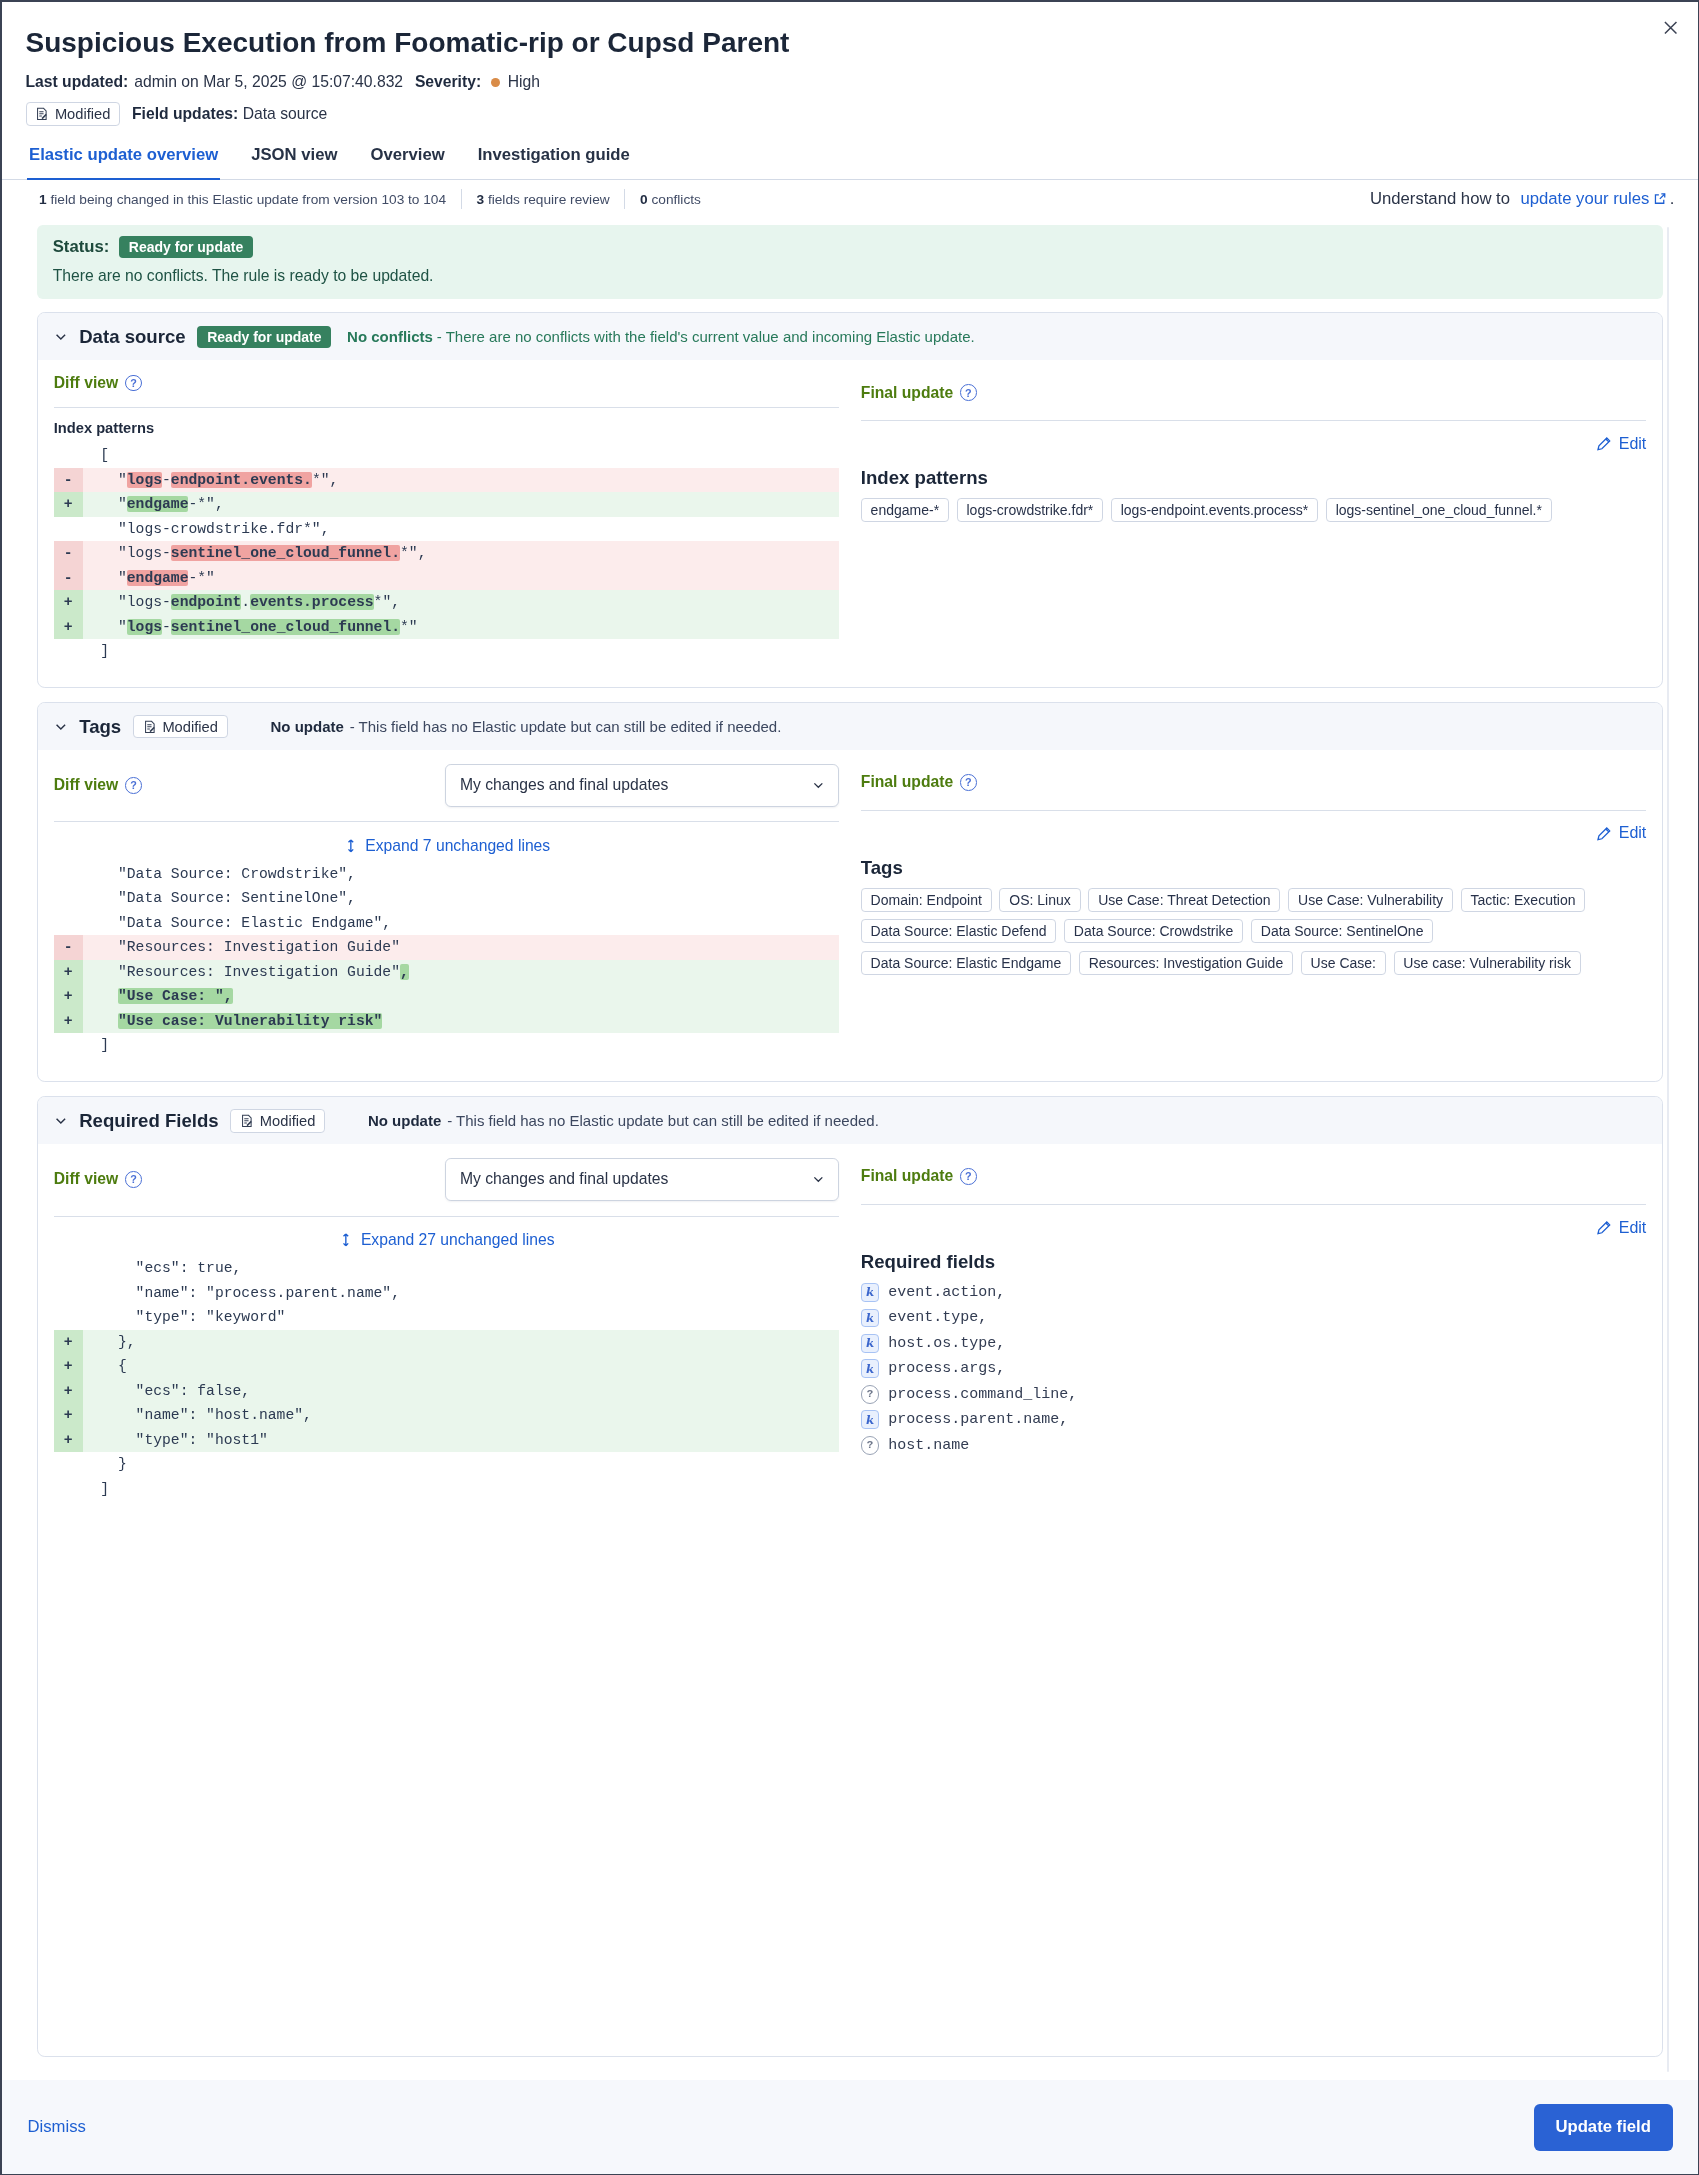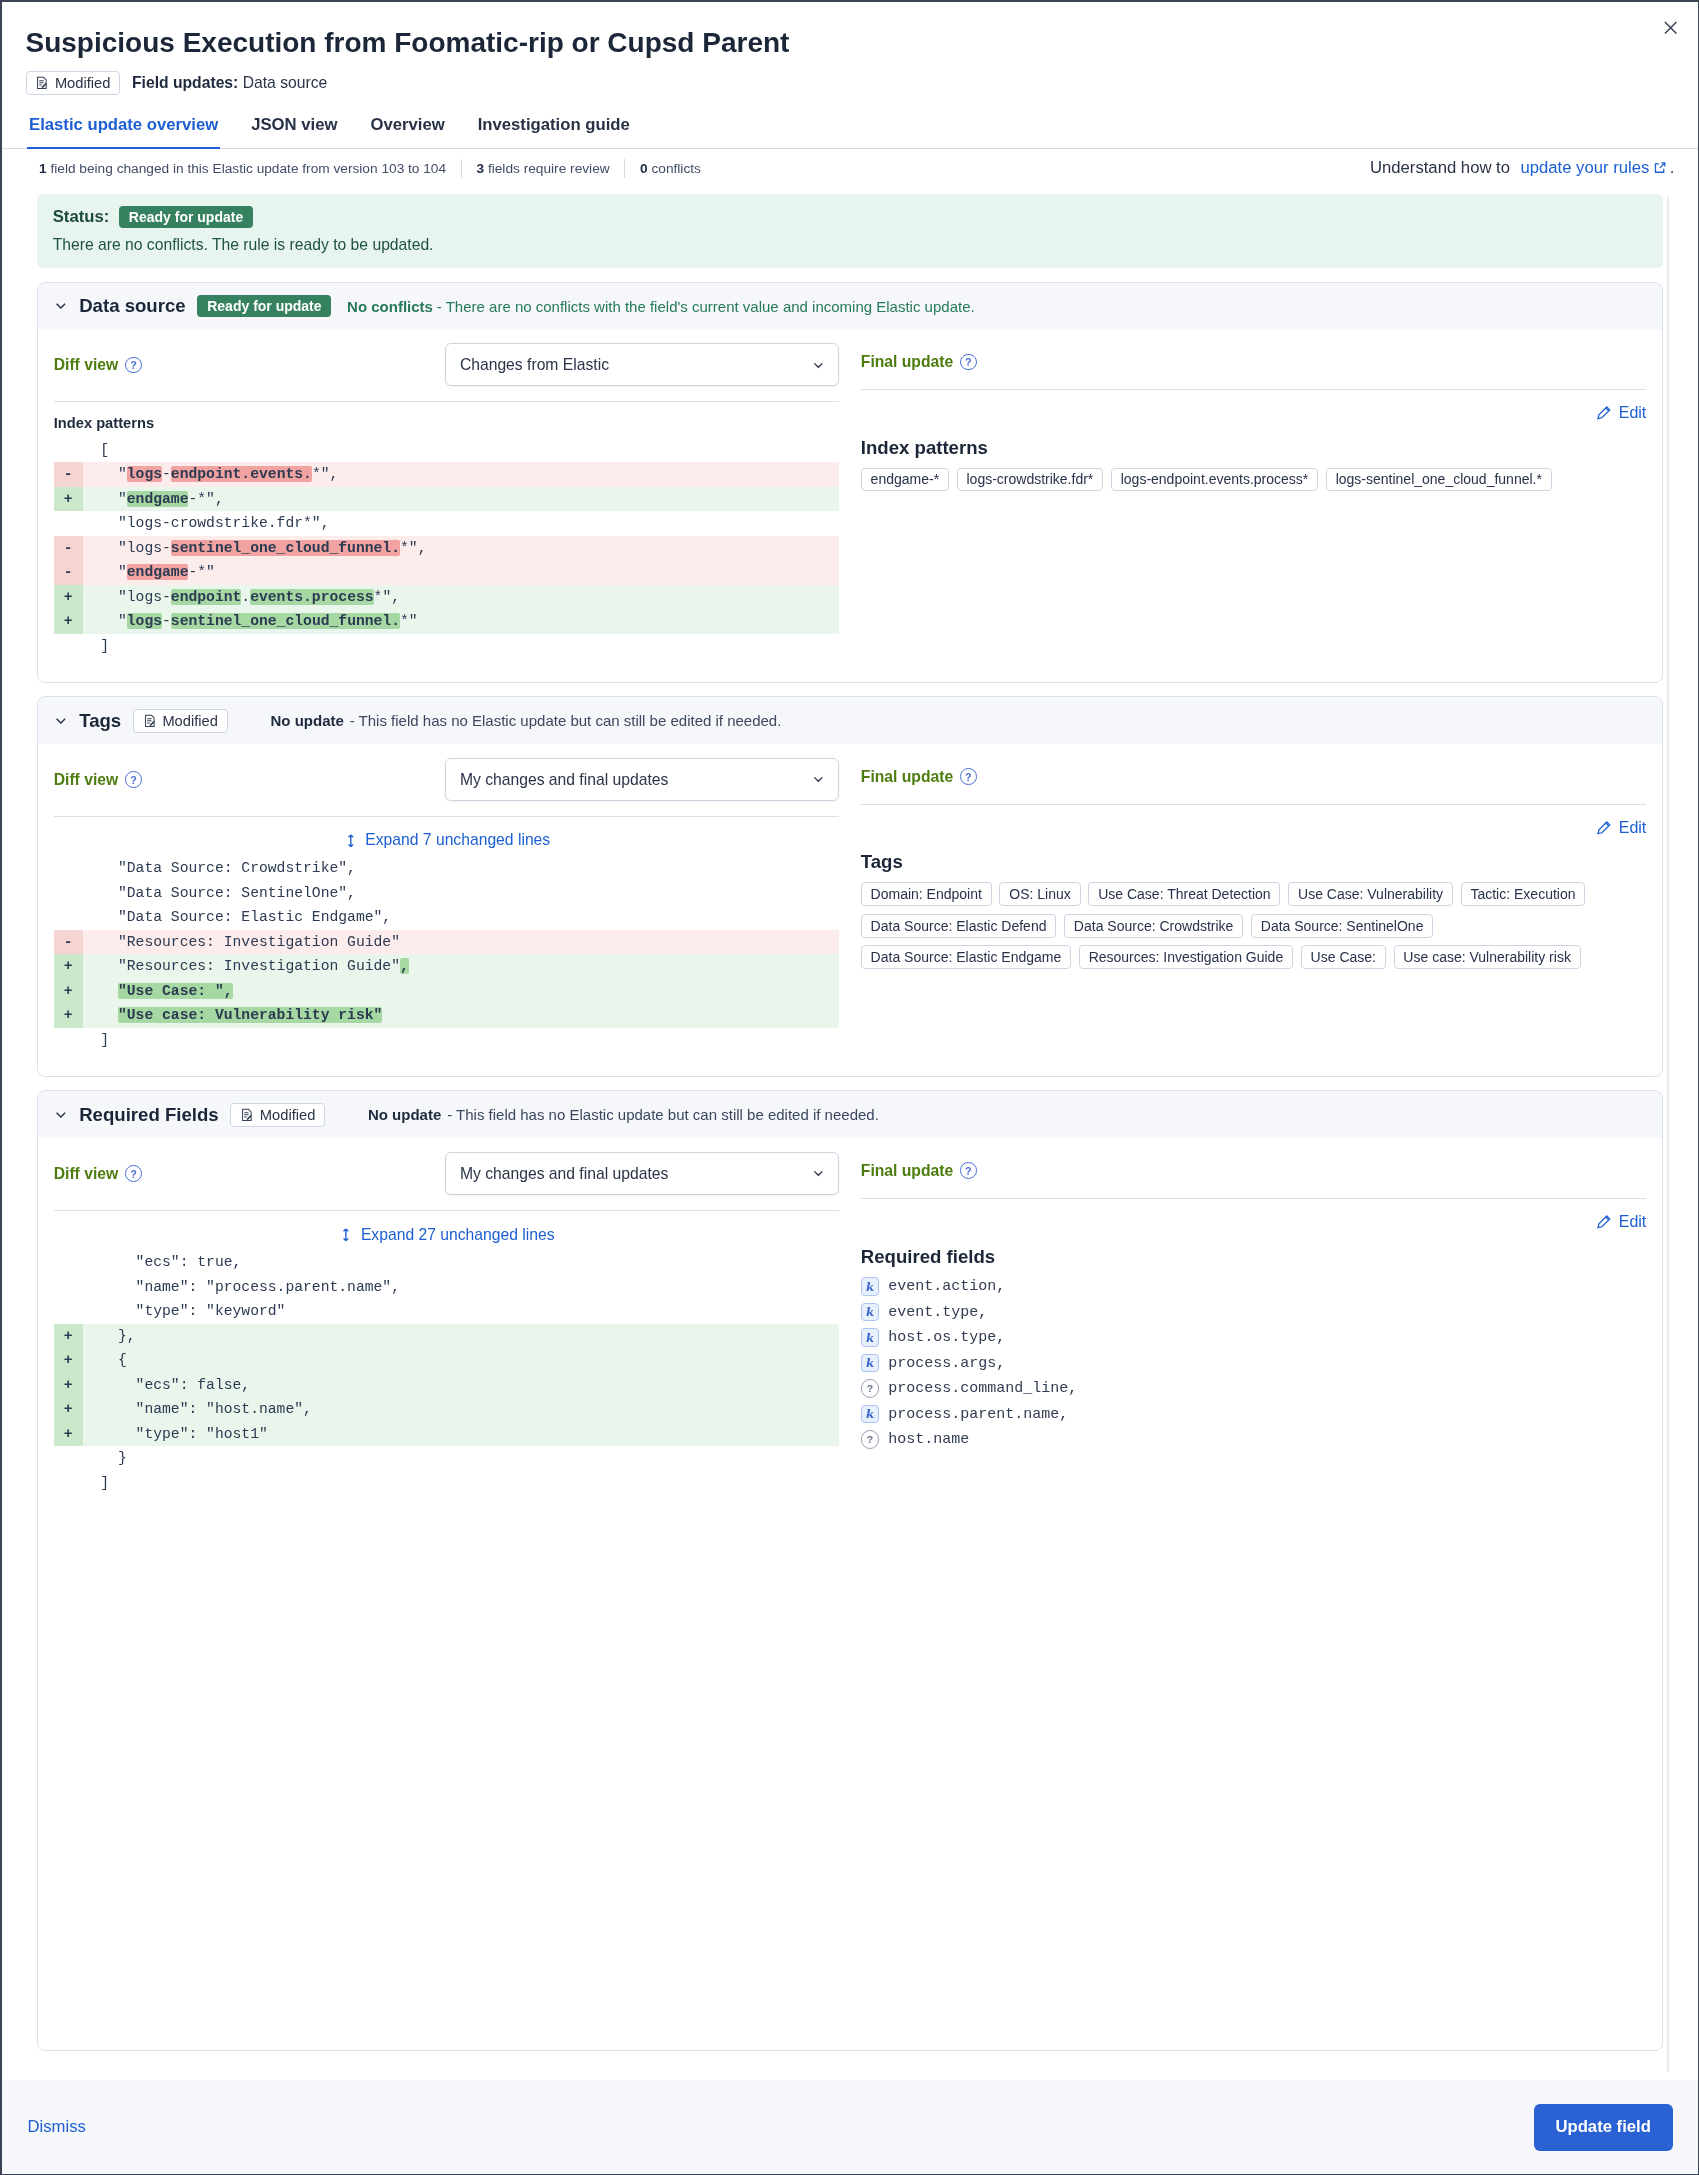--- a/index.html
+++ b/index.html
@@ -90,20 +90,27 @@
 <div class="modal">
   <button class="close-btn">
     <svg width="17.6" height="17.6" viewBox="0 0 16 16">
         <path d="M2 2l12 12M14 2L2 14" stroke="#3c4354" stroke-width="1.6" fill="none"></path>
       </svg>
   </button>
 
   <div class="hdr">
     <h1 class="title">Suspicious Execution from Foomatic-rip or Cupsd Parent</h1>
 
+    <div class="meta">
+      <span class="b">Last updated:</span>
+      <span>admin on Mar 5, 2025 @ 15:07:40.832</span>
+      <span class="b" style="margin-left:5.9px">Severity:</span>
+      <span class="sev-dot" style="background: rgb(217, 140, 72);"></span>
+      <span>High</span>
+    </div>
 
     <div class="badge-row">
       <span class="mod-badge">
         <svg width="13.7" height="13.7" viewBox="0 0 16 16">
             <path d="M3 1.5h7l3 3v10H3z" fill="none" stroke="#343f54" stroke-width="1.2"></path>
             <path d="M5 5.5h5M5 8h5M5 10.5h3" stroke="#343f54" stroke-width="1.2"></path>
             <path d="M8.2 13.6l5-5" stroke="#343f54" stroke-width="1.8"></path>
           </svg>
         <span>Modified</span>
       </span>
@@ -160,26 +167,20 @@
         <span class="green-badge">Ready for update</span>
         <span class="conflict-note">
           <span class="nb">No conflicts</span><span>- There are no conflicts with the field's current value and incoming Elastic update.</span>
         </span>
       </div>
       <div class="card-body">
         <div class="col">
           <div class="diffrow">
             <span class="lbl">Diff view</span>
             <span class="help">?</span>
-            <div class="select">
-              <span>Changes from Elastic</span>
-              <svg width="12.7" height="12.7" viewBox="0 0 16 16">
-                  <polyline points="3,5.5 8,10.5 13,5.5" fill="none" stroke="#2a3347" stroke-width="1.7"></polyline>
-                </svg>
-            </div>
           </div>
           <hr class="div">
           <div class="sub">Index patterns</div>
           <div class="diff">
               <div class="dl ctx">
                 <span class="gut"></span>
                 <span class="codeln"><span>  [</span></span>
               </div>
               <div class="dl del">
                 <span class="gut">-</span>

